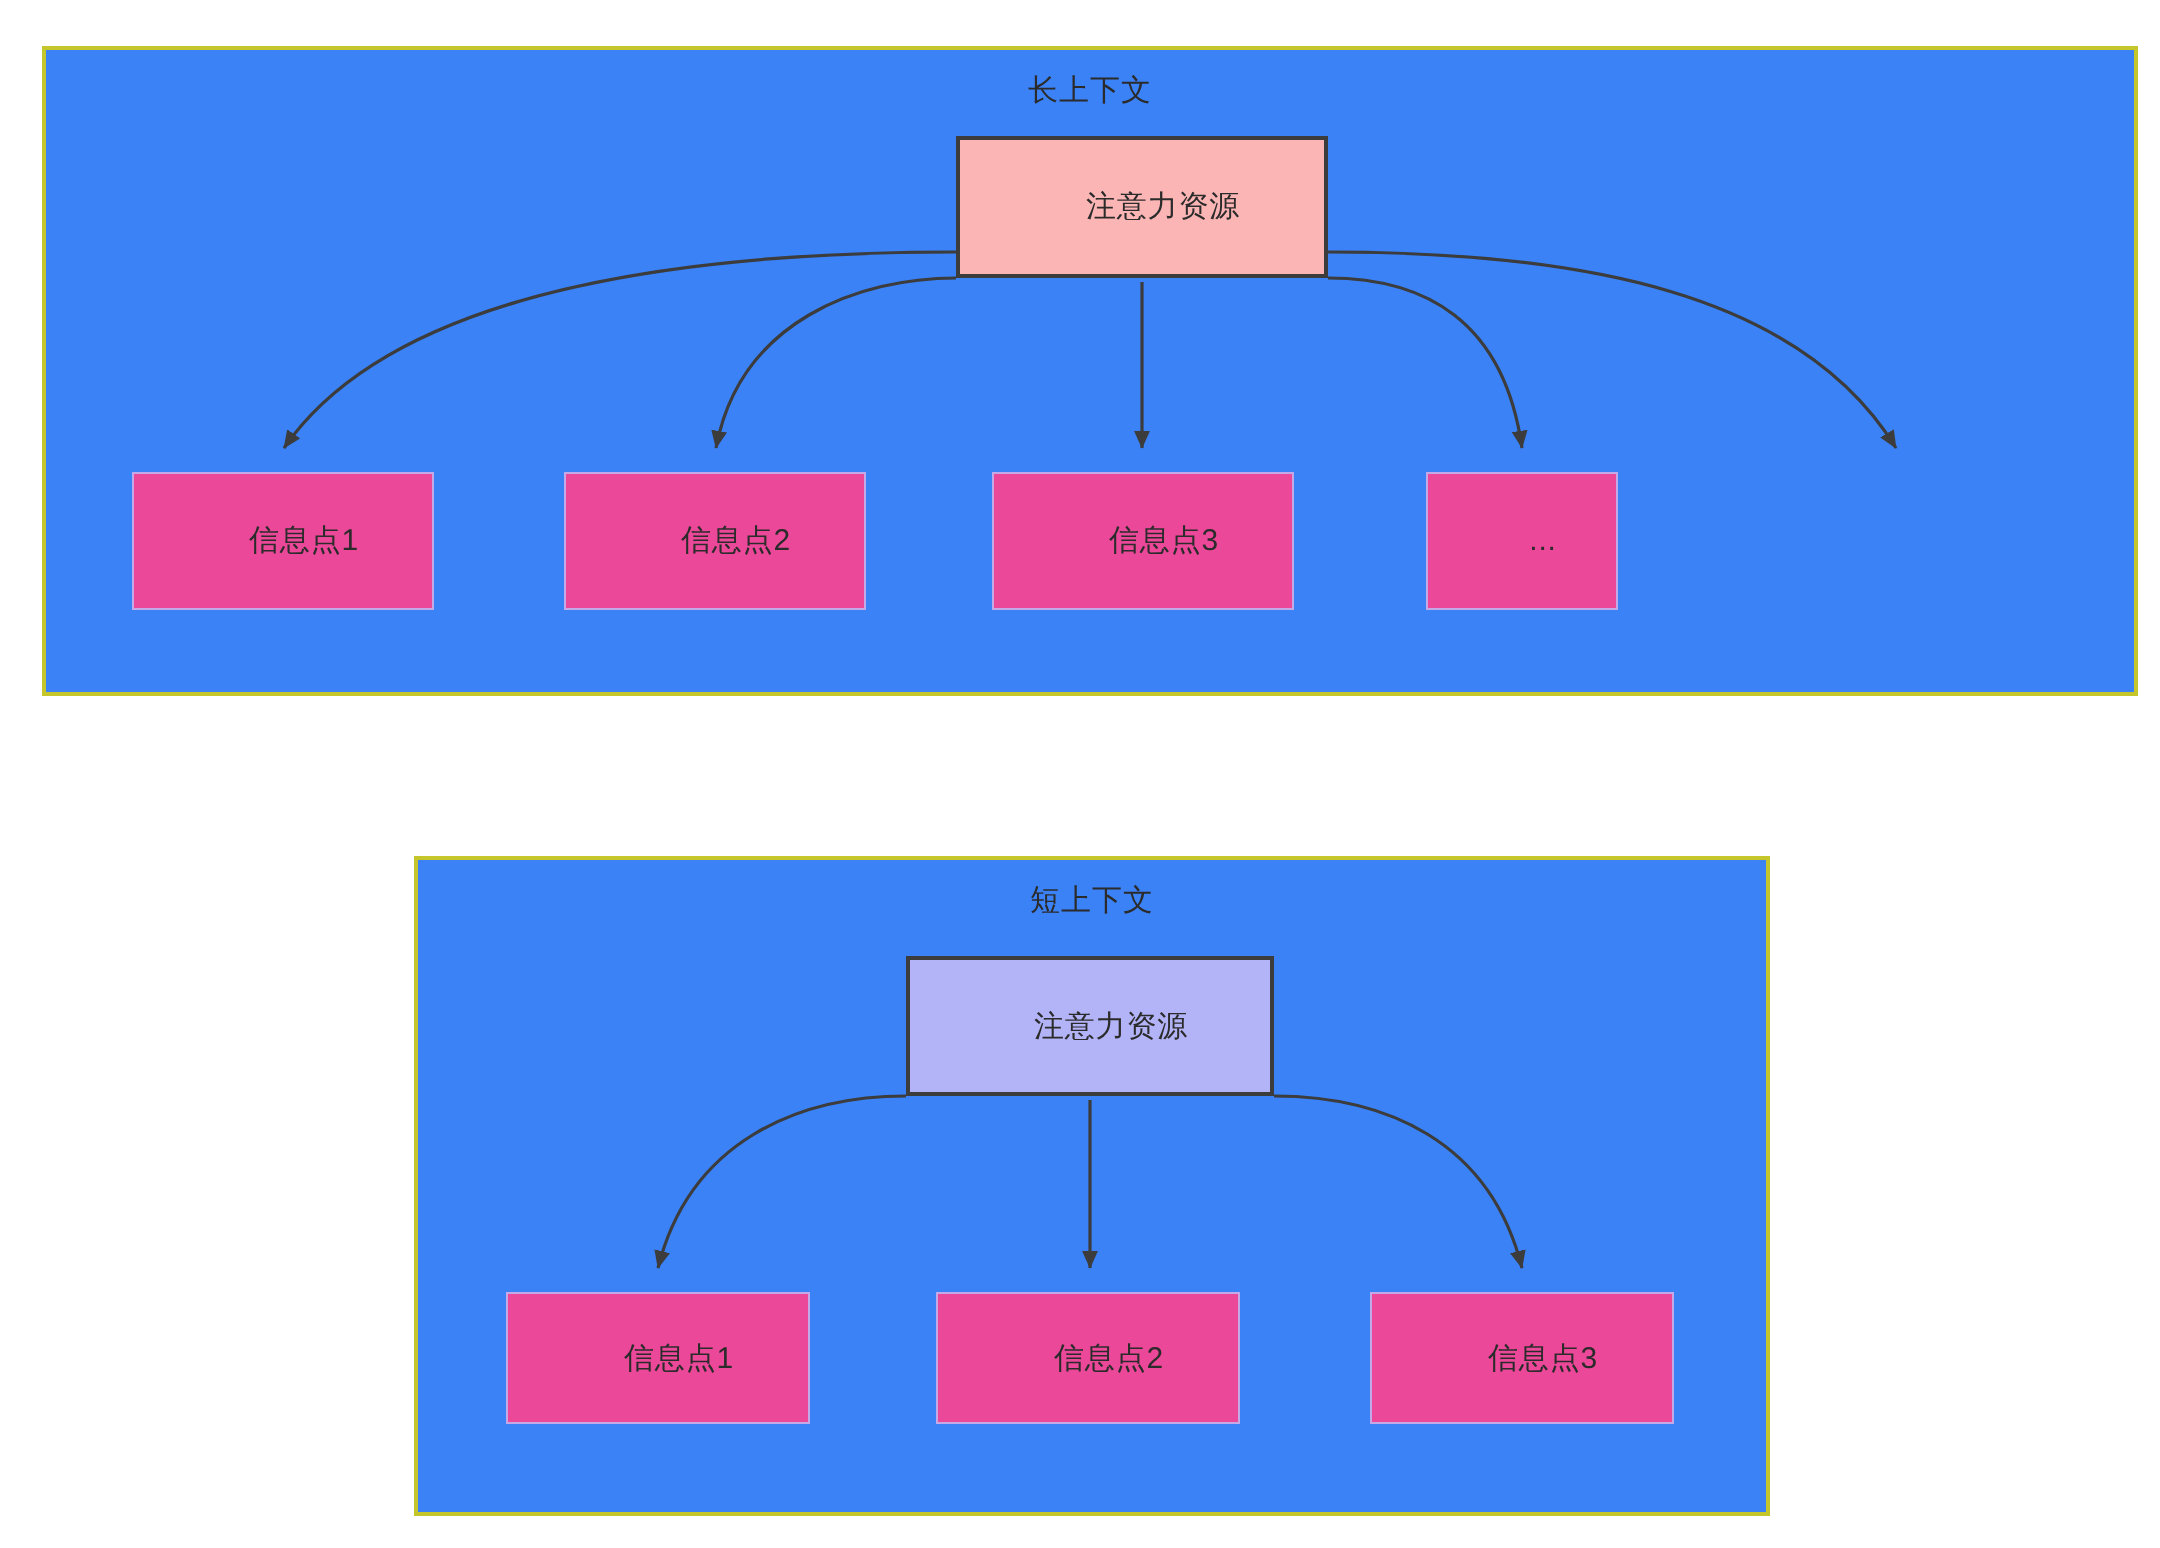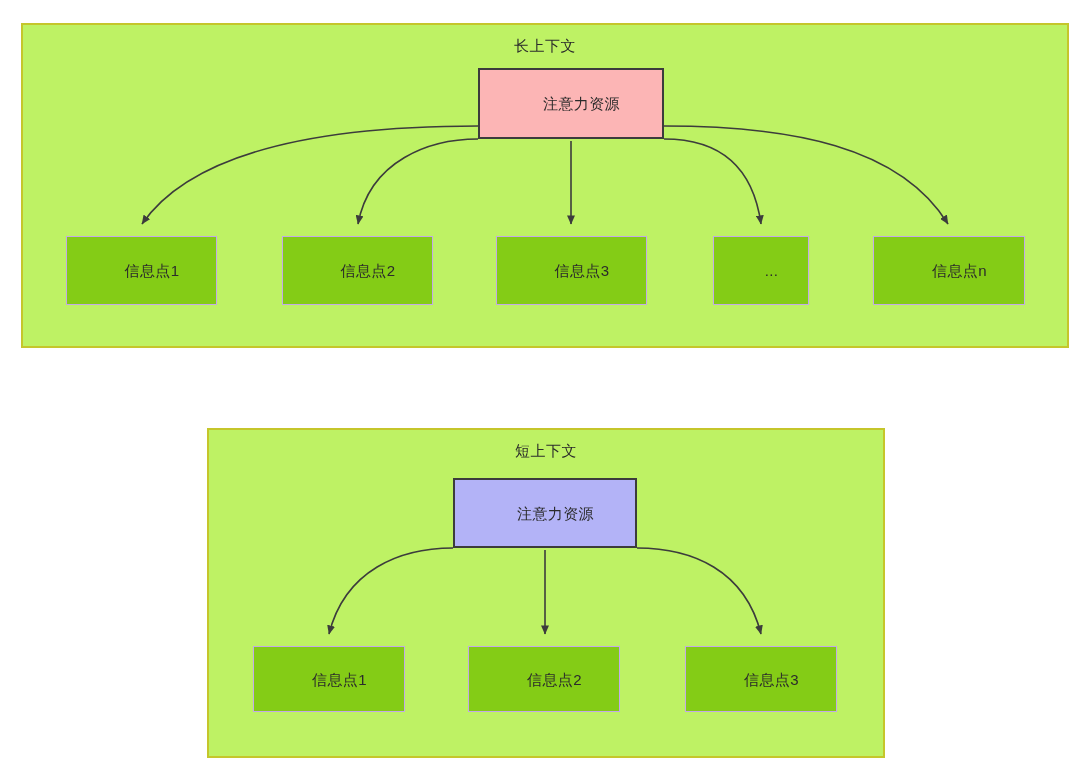--- a/index.html
+++ b/index.html
@@ -16,21 +16,21 @@
   }
   #canvas {
     position: absolute;
     left: 0;
     top: 0;
     width: 1080px;
     height: 774px;
   }
   .group-frame {
     position: absolute;
-    background: #bef264;
+    background: #3b82f6;
     border: 2px solid #c5c62b;
     box-sizing: border-box;
   }
   #group-long {
     left: 21px;
     top: 23px;
     width: 1048px;
     height: 325px;
   }
   #group-short {
@@ -66,21 +66,21 @@
   }
   .node-attention-pink {
     background: #fcb5b5;
     border: 2px solid #3c3c3c;
   }
   .node-attention-purple {
     background: #b3b3f7;
     border: 2px solid #3c3c3c;
   }
   .node-info {
-    background: #84cc16;
+    background: #ec4899;
     border: 1.6px solid #c3a9e8;
   }
   .edge-layer {
     position: absolute;
     left: 0;
     top: 0;
     width: 1080px;
     height: 774px;
     pointer-events: none;
   }
@@ -118,23 +118,20 @@
   </div>
   <div class="node node-info" style="left:282px; top:236px; width:151px; height:69px;">
     <span>信息点2</span>
   </div>
   <div class="node node-info" style="left:496px; top:236px; width:151px; height:69px;">
     <span>信息点3</span>
   </div>
   <div class="node node-info" style="left:713px; top:236px; width:96px; height:69px;">
     <span>...</span>
   </div>
-  <div class="node node-info" style="left:873px; top:236px; width:152px; height:69px;">
-    <span>信息点n</span>
-  </div>
 
   <div class="group-frame" id="group-short">
     <div class="group-title">短上下文</div>
   </div>
 
   <svg class="edge-layer" viewBox="0 0 1080 774" xmlns="http://www.w3.org/2000/svg">
     <g fill="none" stroke="#3c3c3c" stroke-width="1.6" marker-end="url(#arrowhead)">
       <path d="M453,548 C400,548 345,570 329,634"></path>
       <path d="M545,550 L545,634"></path>
       <path d="M637,548 C692,548 745,570 761,634"></path>

